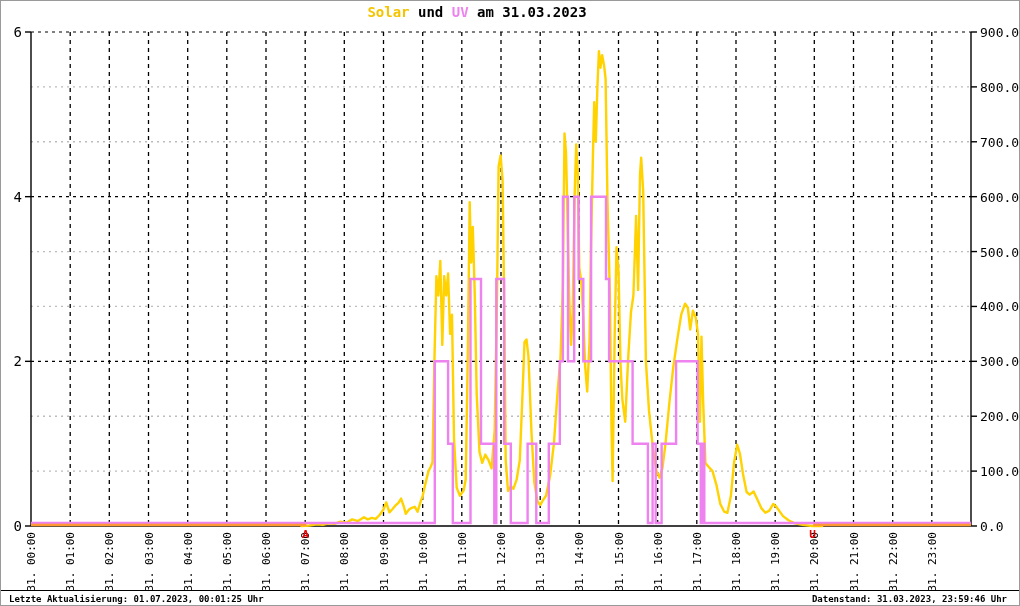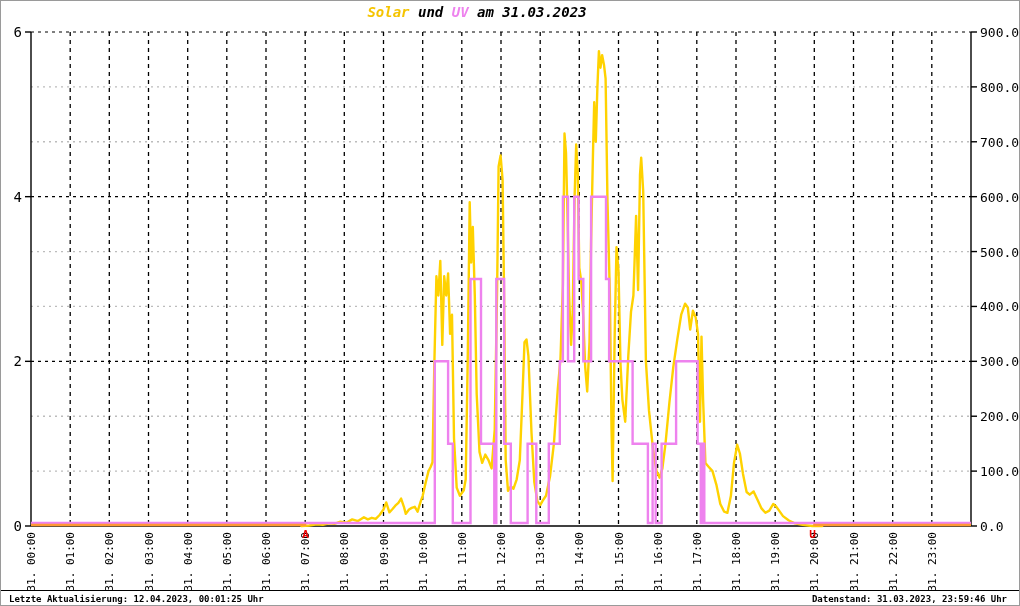--- a/index.html
+++ b/index.html
@@ -4,21 +4,21 @@
 <style>
   html,body{margin:0;padding:0;}
   body{
     width:1020px;height:606px;position:relative;background:#ffffff;
     font-family:"DejaVu Sans Mono","Liberation Mono",monospace;
     overflow:hidden;box-sizing:border-box;border:1px solid #9a9a9a;
   }
   .titlebar{
     position:absolute;left:0;top:3px;width:852px;text-align:center;
     font-size:14px;font-weight:bold;letter-spacing:0px;white-space:pre;
-    padding-left:100px;box-sizing:border-box;font-style:italic;
+    padding-left:100px;box-sizing:border-box;
   }
   .t-solar{color:#f5c400;}
   .t-uv{color:#ee82ee;}
   .t-black{color:#000000;}
   #chart{position:absolute;left:0;top:0;}
   .footer-line{
     position:absolute;left:0;top:589px;width:1020px;height:0;
     border-top:1px solid #000;
   }
   .footer-left{
@@ -139,14 +139,14 @@
       <line x1="30.0" y1="524" x2="305.3" y2="524" stroke="#ff9933" stroke-width="2.4"></line>
       <line x1="812.2" y1="524" x2="970.0" y2="524" stroke="#ff9933" stroke-width="2.4"></line>
     </g>
     <g font-size="11" font-weight="bold">
       <text x="301.3" y="537" fill="#ee0000">A</text>
       <text x="808.2" y="537" fill="#ee0000">U</text>
     </g>
   </svg>
 
 <div class="footer-line"></div>
-<div class="footer-left">Letzte Aktualisierung: 12.04.2023, 00:01:25 Uhr</div>
+<div class="footer-left">Letzte Aktualisierung: 01.07.2023, 00:01:25 Uhr</div>
 <div class="footer-right">Datenstand: 31.03.2023, 23:59:46 Uhr</div>
 
 </body></html>

